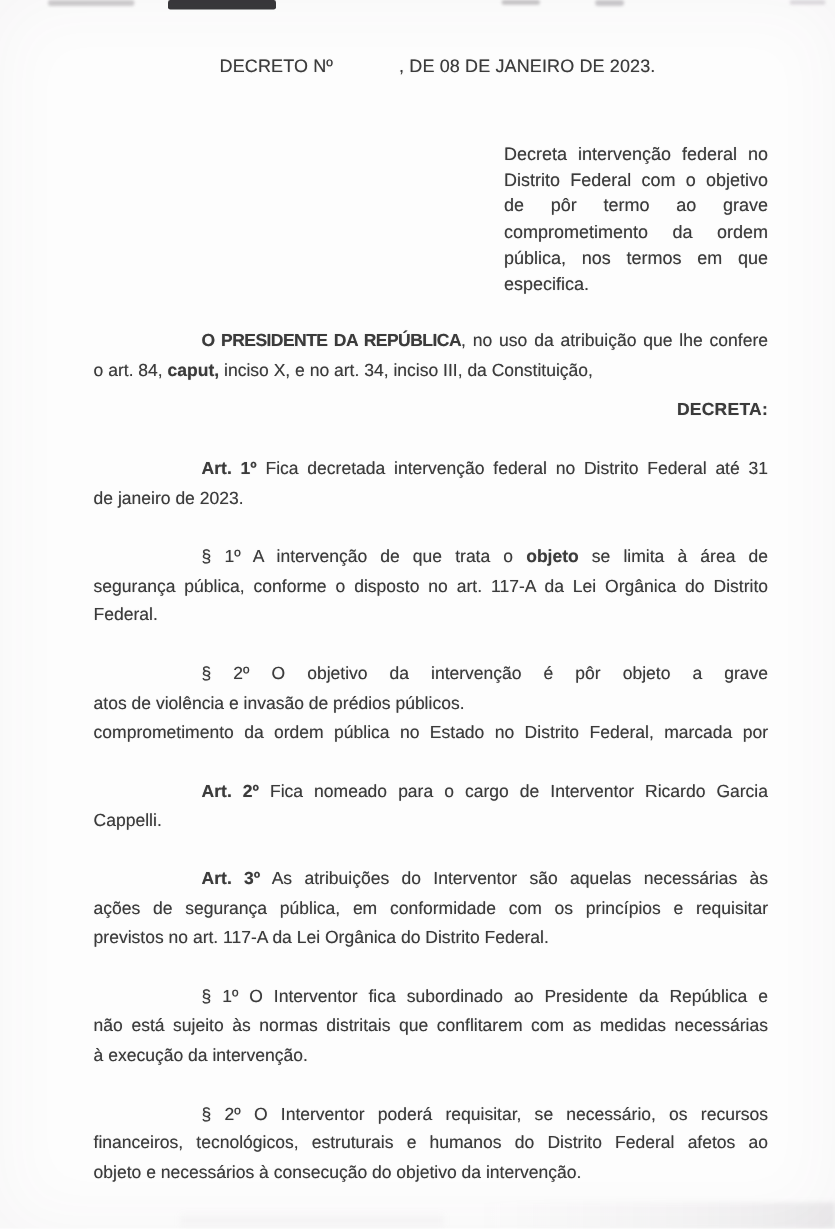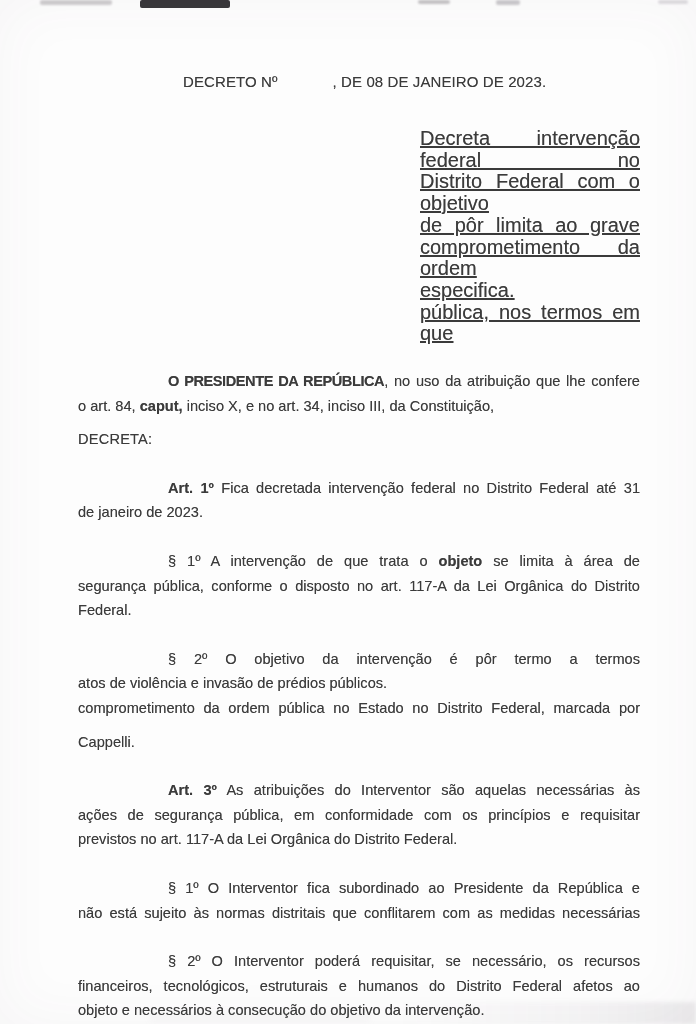--- a/index.html
+++ b/index.html
@@ -7,39 +7,39 @@
   .page{
     position:relative;width:696px;height:1024px;
     background:#fdfdfd;
     box-shadow:inset 0 0 60px rgba(90,80,100,0.045);
     font-family:"Liberation Sans", sans-serif;
     color:#3b3b3b;
   }
   .soft{ text-shadow:0 0 0.6px rgba(59,59,59,0.55); }
   .content{position:absolute;left:78px;top:0;width:562px;}
   .title-line{
-    padding-top:72px;margin-left:105px;
+    padding-top:46px;margin-left:105px;
     font-size:15px;line-height:20px;white-space:nowrap;
     letter-spacing:0.1px;
   }
   .num-gap{display:inline-block;width:55px;}
   .epigraph{
-    margin-top:36px;margin-left:342px;width:220px;
-    font-size:20px;line-height:21.7px;text-decoration:underline;
+    margin-top:52px;margin-left:342px;width:220px;
+    font-size:15px;line-height:21.7px;
   }
   .body-text{font-size:14.6px;line-height:24.6px;margin-top:17px;}
   p.para{margin:0 0 9px 0;}
   .line{display:block;text-align:justify;}
   .jline{text-align-last:justify;}
   .lline{text-align-last:left;}
   .indent{padding-left:90px;margin-top:24px;}
   b{font-weight:bold;}
   .caps{letter-spacing:-0.45px;}
   .decreta{
-    margin:4px 0 10px 0;text-align:left;font-weight:normal;
+    margin:4px 0 10px 0;text-align:right;font-weight:bold;
     letter-spacing:0.2px;
   }
   
   .artifact{position:absolute;border-radius:2px;}
   .a1{left:40px;top:0;width:72px;height:5px;background:#a6a2a6;opacity:.55;filter:blur(1.2px);}
   .a2{left:140px;top:0;width:90px;height:8px;background:#242226;opacity:.9;filter:blur(0.6px);}
   .a3{left:418px;top:0;width:32px;height:4px;background:#8d898d;opacity:.5;filter:blur(1.2px);}
   .a4{left:496px;top:0;width:24px;height:5px;background:#97939a;opacity:.5;filter:blur(1.2px);}
   .a5{left:658px;top:0;width:30px;height:4px;background:#c7c3c9;opacity:.6;filter:blur(1.3px);}
   .a6{right:0;bottom:0;width:300px;height:22px;
@@ -62,24 +62,24 @@
 
   <div class="content">
 
     <div class="title-line">
       <span>DECRETO Nº</span><span class="num-gap"></span><span>, DE 08 DE JANEIRO DE 2023.</span>
     </div>
 
     <div class="epigraph">
       <span class="line jline">Decreta intervenção federal no</span>
       <span class="line jline">Distrito Federal com o objetivo</span>
-      <span class="line jline">de pôr limita ao grave</span>
+      <span class="line jline">de pôr termo ao grave</span>
       <span class="line jline">comprometimento da ordem</span>
+      <span class="line jline">pública, nos termos em que</span>
       <span class="line lline">especifica.</span>
-      <span class="line jline">pública, nos termos em que</span>
     </div>
 
     <div class="body-text">
 
       <p class="para">
         <span class="line jline indent"><b class="caps">O PRESIDENTE DA REPÚBLICA</b><span>, no uso da atribuição que lhe confere</span></span>
         <span class="line lline"><span>o art. 84, </span><b>caput,</b><span> inciso X, e no art. 34, inciso III, da Constituição,</span></span>
       </p>
 
       <div class="decreta">DECRETA:</div>
@@ -89,38 +89,40 @@
         <span class="line lline">de janeiro de 2023.</span>
       </p>
 
       <p class="para">
         <span class="line jline indent"><span>§ 1º A intervenção de que trata o </span><b>objeto</b><span> se limita à área de</span></span>
         <span class="line jline">segurança pública, conforme o disposto no art. 117-A da Lei Orgânica do Distrito</span>
         <span class="line lline">Federal.</span>
       </p>
 
       <p class="para">
-        <span class="line jline indent">§ 2º O objetivo da intervenção é pôr termo a termos</span>
+        <span class="line jline indent">§ 2º O objetivo da intervenção é pôr objeto a grave</span>
         <span class="line lline">atos de violência e invasão de prédios públicos.</span>
         <span class="line jline">comprometimento da ordem pública no Estado no Distrito Federal, marcada por</span>
       </p>
 
       <p class="para">
+        <span class="line jline indent"><b>Art. 2º</b><span> Fica nomeado para o cargo de Interventor Ricardo Garcia</span></span>
         <span class="line lline">Cappelli.</span>
       </p>
 
       <p class="para">
         <span class="line jline indent"><b>Art. 3º</b><span> As atribuições do Interventor são aquelas necessárias às</span></span>
         <span class="line jline">ações de segurança pública, em conformidade com os princípios e requisitar</span>
         <span class="line lline">previstos no art. 117-A da Lei Orgânica do Distrito Federal.</span>
       </p>
 
       <p class="para">
         <span class="line jline indent">§ 1º O Interventor fica subordinado ao Presidente da República e</span>
         <span class="line jline">não está sujeito às normas distritais que conflitarem com as medidas necessárias</span>
+        <span class="line lline">à execução da intervenção.</span>
       </p>
 
       <p class="para">
         <span class="line jline indent">§ 2º O Interventor poderá requisitar, se necessário, os recursos</span>
         <span class="line jline">financeiros, tecnológicos, estruturais e humanos do Distrito Federal afetos ao</span>
         <span class="line lline">objeto e necessários à consecução do objetivo da intervenção.</span>
       </p>
 
     </div>
   </div>

